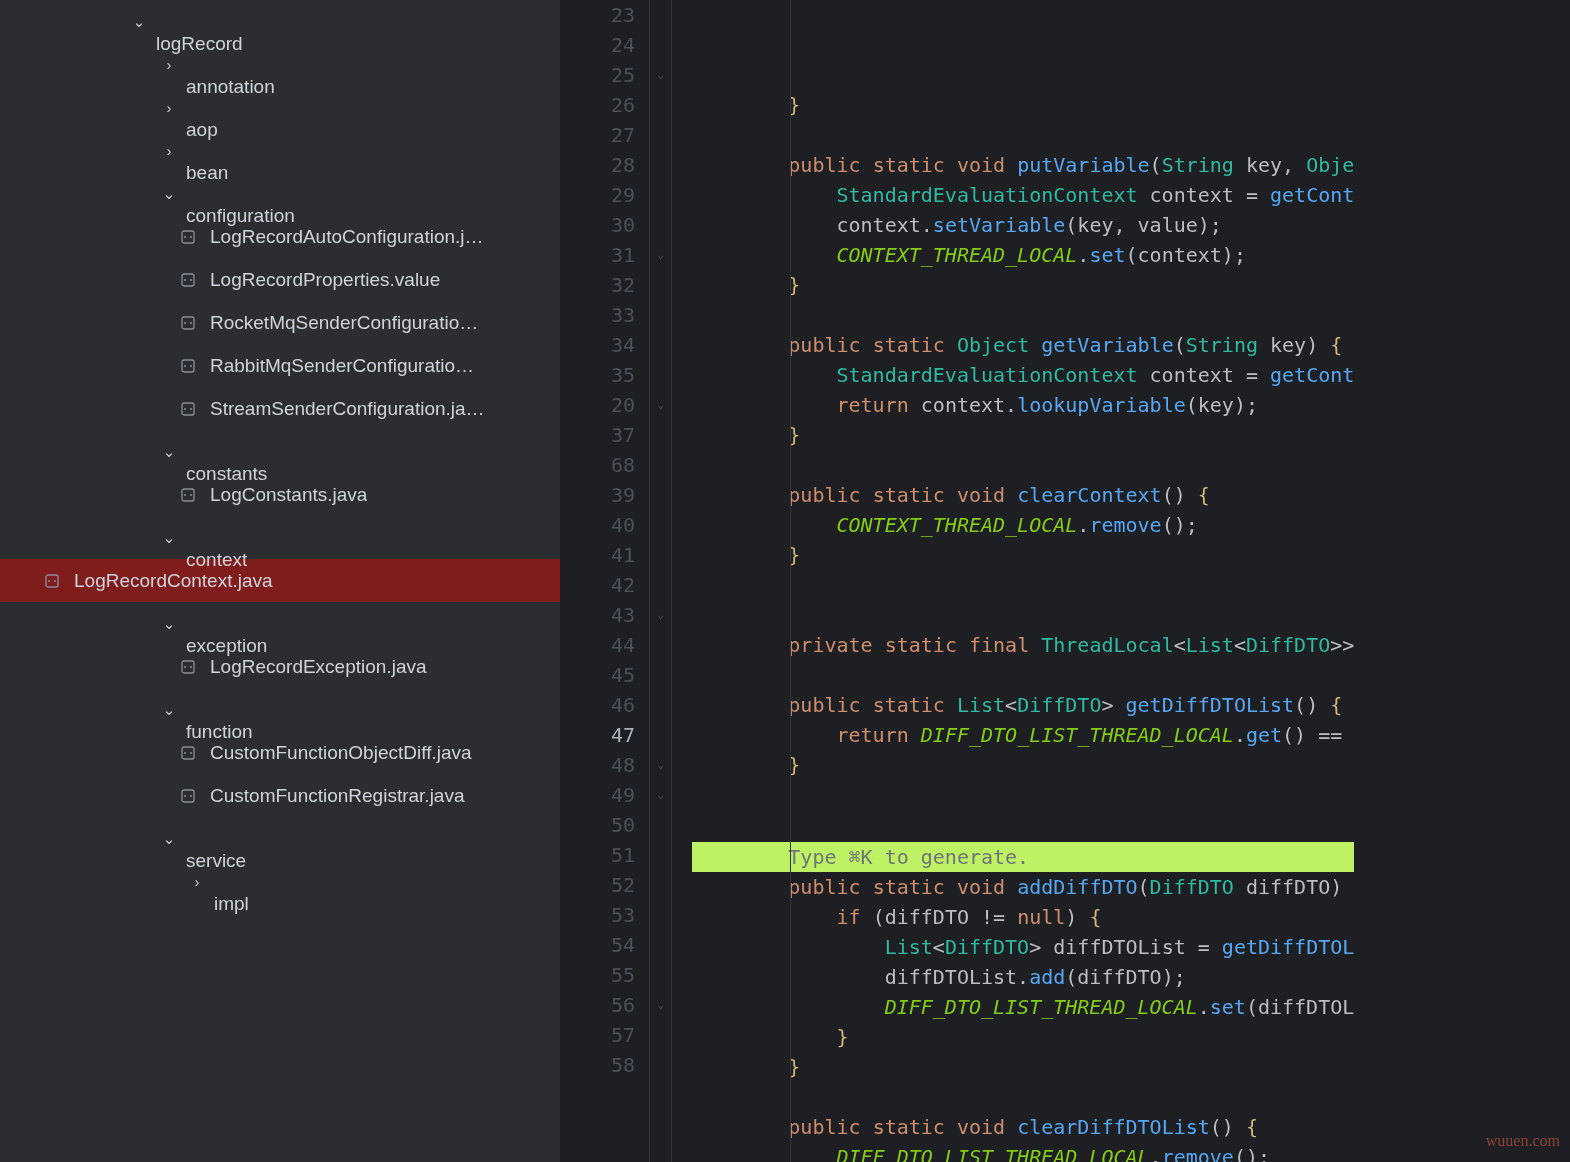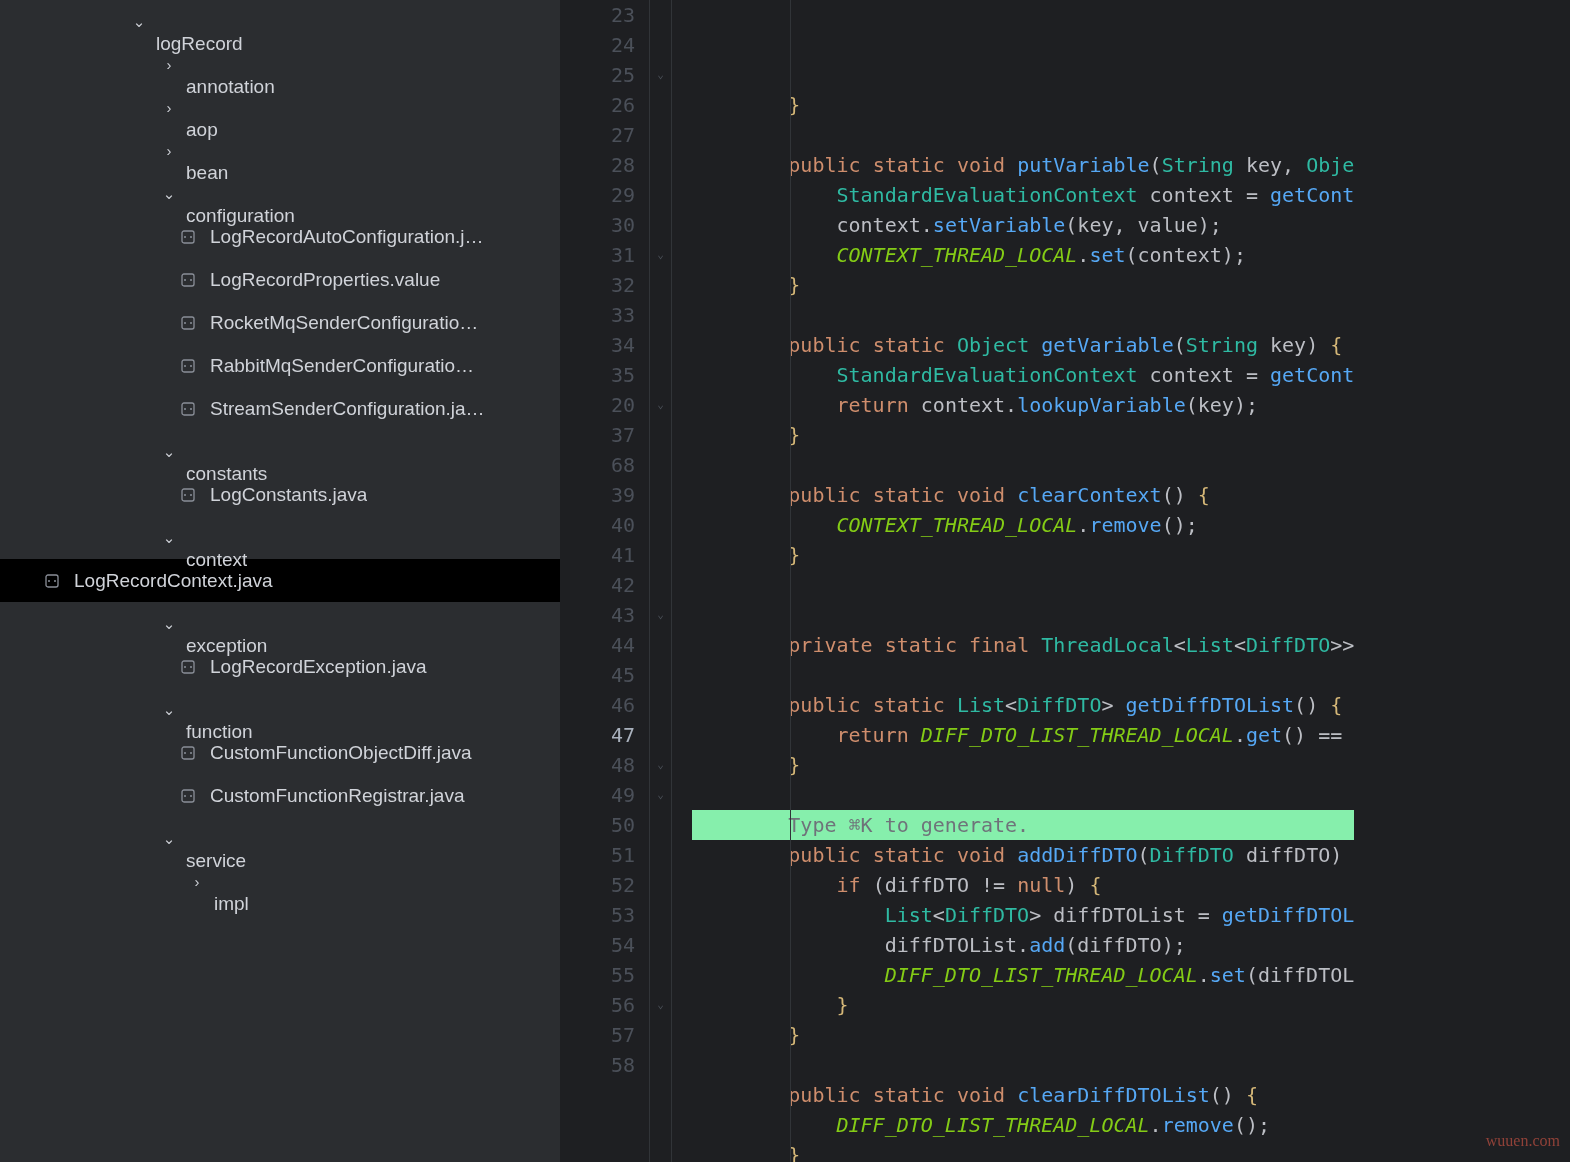--- a/index.html
+++ b/index.html
@@ -24,21 +24,21 @@
     flex-shrink: 0;
   }
   .tree-row {
     display: flex;
     align-items: center;
     height: 43px;
     padding-left: var(--indent, 0px);
     cursor: pointer;
     white-space: nowrap;
   }
-  .tree-row.selected { background: #000000; padding-left: 44px; }
+  .tree-row.selected { background: #7f1d1d; padding-left: 44px; }
   .tree-row .arrow {
     width: 22px;
     text-align: center;
     color: #cdd0d6;
     font-size: 15px;
     flex-shrink: 0;
   }
   .tree-row .icon {
     width: 24px;
     flex-shrink: 0;
@@ -88,21 +88,21 @@
     align-items: center;
     justify-content: center;
     font-size: 11px;
   }
   .code {
     padding-left: 20px;
     white-space: pre;
     position: relative;
   }
   .code-line { height: 30px; }
-  .code-line.current { background: #86efac; }
+  .code-line.current { background: #bef264; margin-top: 32px; }
   .indent-guide {
     position: absolute;
     top: 0;
     bottom: 0;
     width: 1px;
     background: #313438;
   }
   .tok-keyword { color: #cf8e6d; }
   .tok-method  { color: #56a8f5; }
   .tok-ident   { color: #bcbec4; }

